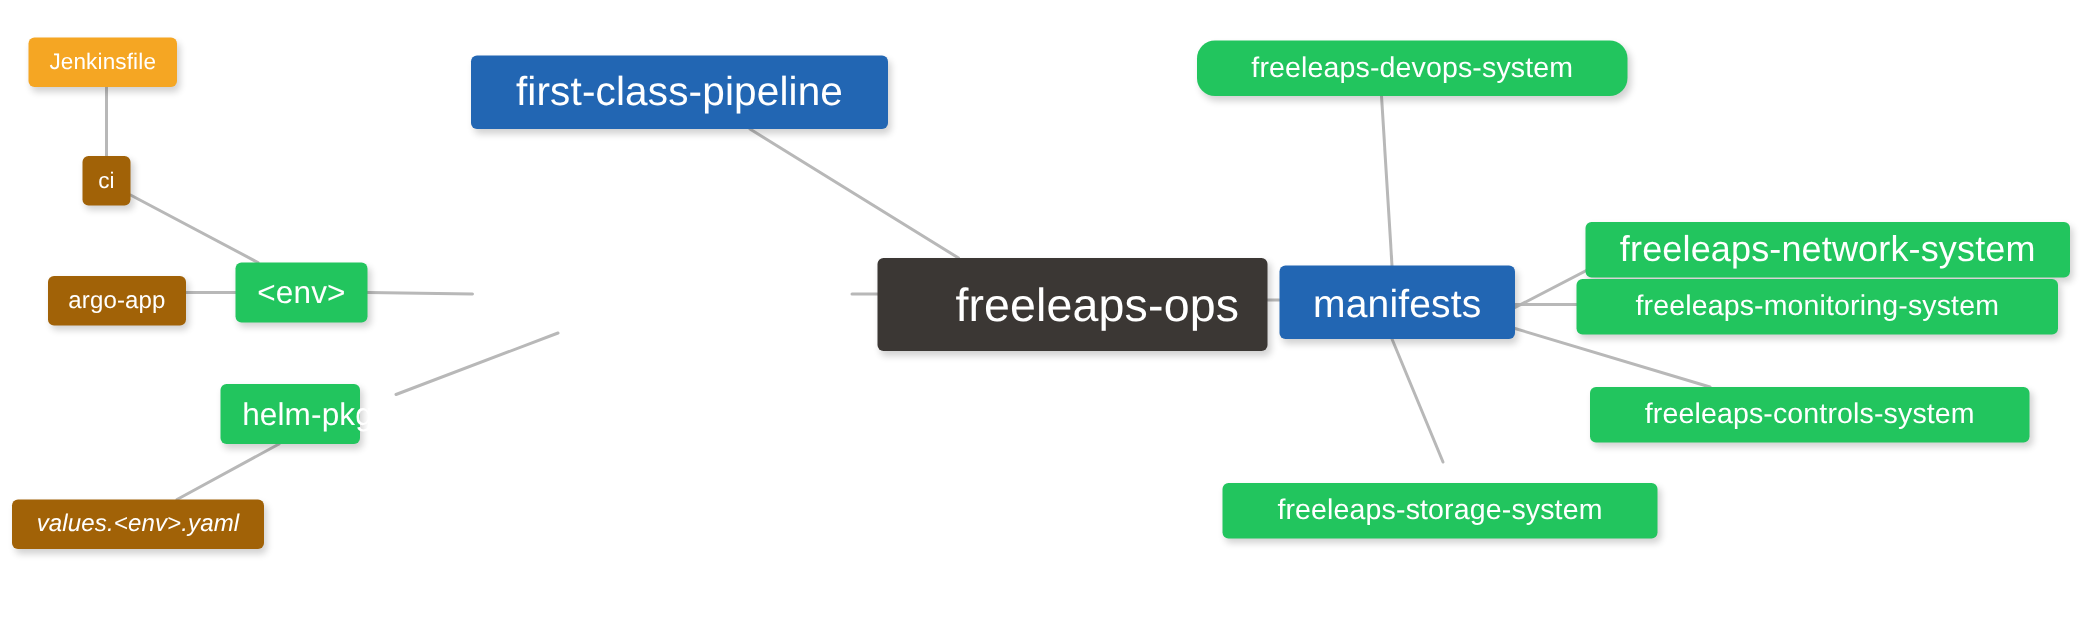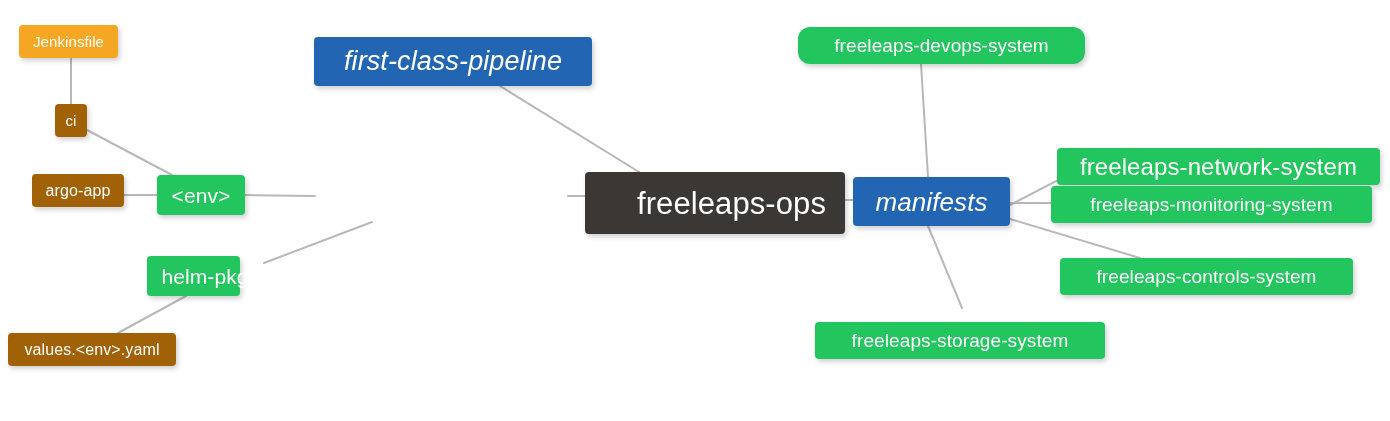--- a/index.html
+++ b/index.html
@@ -33,21 +33,21 @@
     border-radius: 4px;
     color: #ffffff;
     white-space: nowrap;
     letter-spacing: 0.1px;
     box-shadow: 2px 3px 5px rgba(0,0,0,0.18);
     z-index: 2;
     text-align: center;
     line-height: 1;
   }
   .node.root      { background: #3b3734; padding-left: 33px; }
-  .node.blue      { background: #2266b3; font-style: italic; }
+  .node.blue      { background: #2266b3; }
   .node.green     { background: #22c55e; }
   .node.orange    { background: #f5a623; }
   .node.red       { background: #a16207; }
 </style>
 </head>
 <body>
 
 <div id="mindmap">
   <svg id="edge-layer" viewBox="0 0 1390 421" preserveAspectRatio="none">
       <line x1="71" y1="58" x2="71" y2="104" stroke="#b8b8b8" stroke-width="2" stroke-linecap="round"></line>
@@ -64,30 +64,30 @@
       <line x1="1010" y1="203" x2="1051" y2="203" stroke="#b8b8b8" stroke-width="2" stroke-linecap="round"></line>
       <line x1="1010" y1="219" x2="1140" y2="258" stroke="#b8b8b8" stroke-width="2" stroke-linecap="round"></line>
       <line x1="928" y1="226" x2="962" y2="308" stroke="#b8b8b8" stroke-width="2" stroke-linecap="round"></line>
     </svg>
 <div class="node orange" style="left: 19px; top: 25px; width: 99px; height: 33px; font-size: 15px;">
       <span>Jenkinsfile</span>
     </div>
     <div class="node red" style="left: 55px; top: 104px; width: 32px; height: 33px; font-size: 15px;">
       <span>ci</span>
     </div>
-    <div class="node red" style="left: 32px; top: 174px; width: 92px; height: 33px; font-size: 16px;">
+    <div class="node red" style="left: 32px; top: 184px; width: 92px; height: 33px; font-size: 16px;">
       <span>argo-app</span>
     </div>
     <div class="node green" style="left: 157px; top: 175px; width: 88px; height: 40px; font-size: 21px;">
       <span>&lt;env&gt;</span>
     </div>
     <div class="node green" style="left: 147px; top: 256px; width: 93px; height: 40px; font-size: 21px; padding-left: 23px;">
       <span>helm-pkg</span>
     </div>
-    <div class="node red" style="left: 8px; top: 333px; width: 168px; height: 33px; font-size: 16px;">
+    <div class="node red" style="left: 8px; top: 333px; width: 168px; height: 33px; font-size: 16px; font-style: italic;">
       <span>values.&lt;env&gt;.yaml</span>
     </div>
     <div class="node blue" style="left: 314px; top: 37px; width: 278px; height: 49px; font-size: 27px;">
       <span>first-class-pipeline</span>
     </div>
     <div class="node root" style="left: 585px; top: 172px; width: 260px; height: 62px; font-size: 31px;">
       <span>freeleaps-ops</span>
     </div>
     <div class="node blue" style="left: 853px; top: 177px; width: 157px; height: 49px; font-size: 26px;">
       <span>manifests</span>

